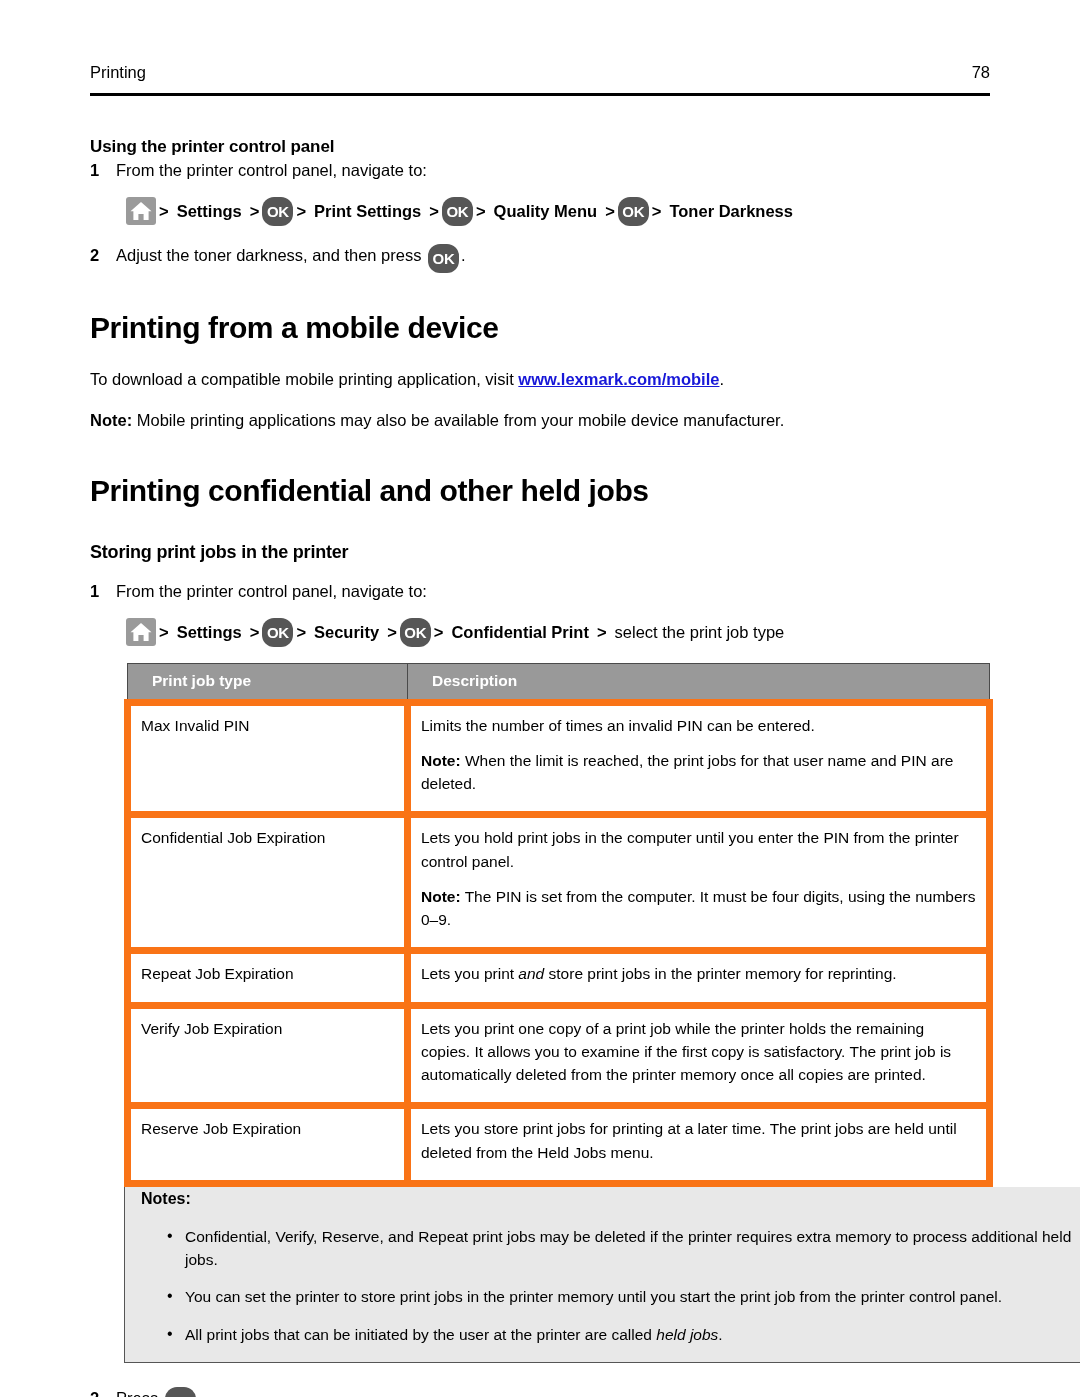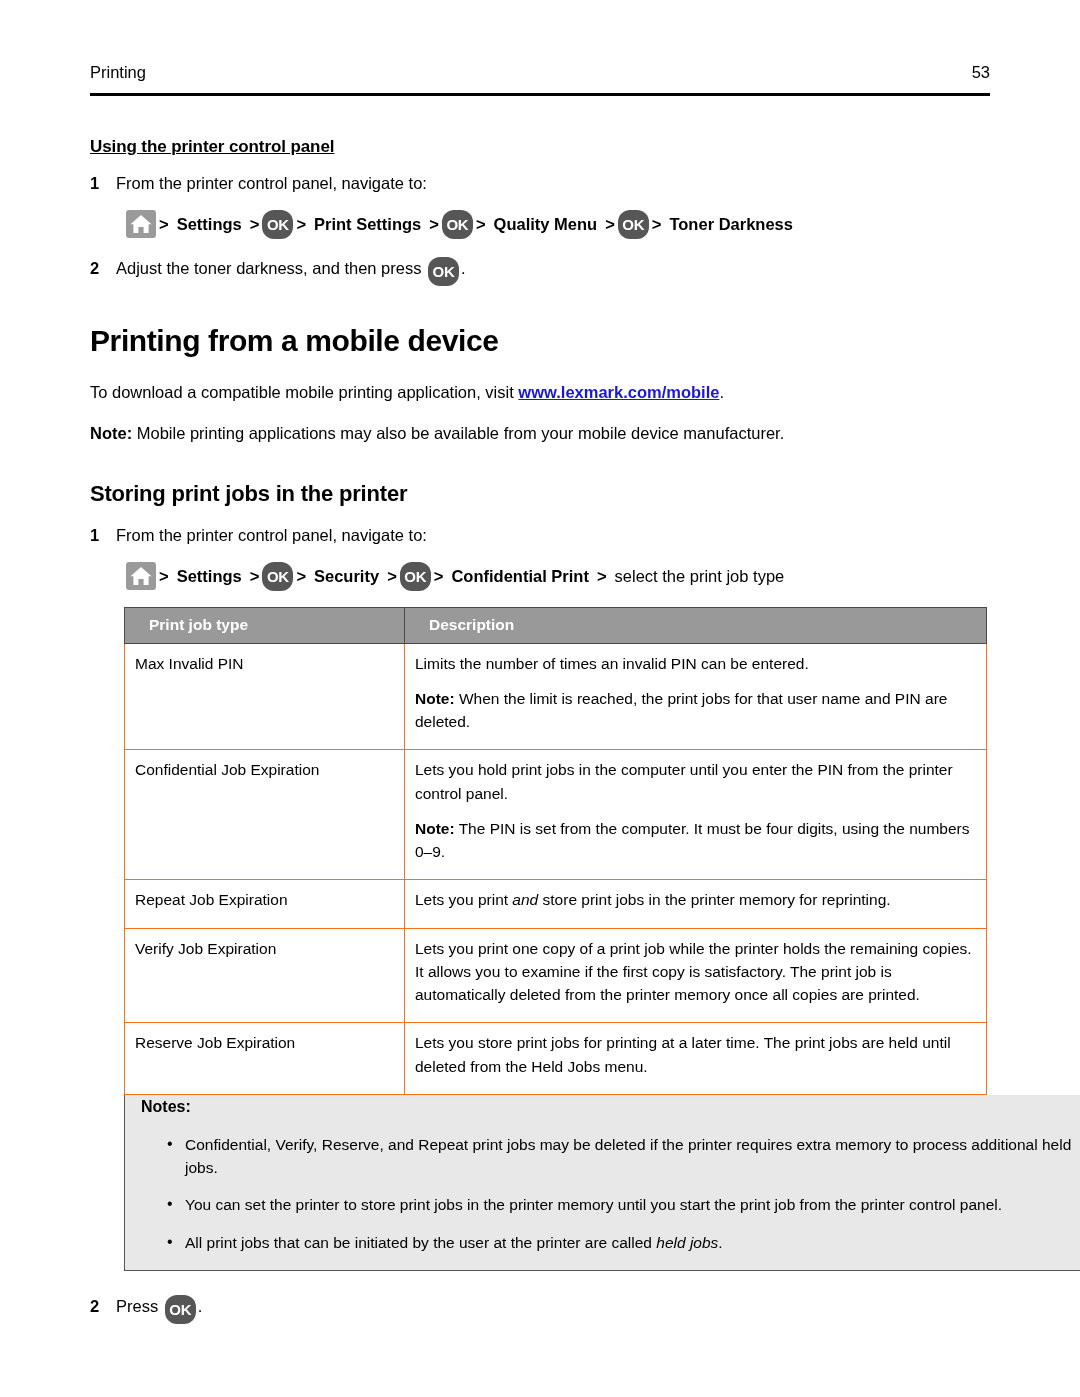--- a/index.html
+++ b/index.html
@@ -50,34 +50,33 @@
   .content {
     position: absolute;
     left: 90px;
     top: 118px;
     width: 900px;
   }
 
   h3.sub-head {
     font-size: 17px;
     font-weight: bold;
-    margin: 18px 0 14px 0;
+    margin: 18px 0 1px 0;
     letter-spacing: -0.1px;
-    text-decoration: underline;
   }
 
   h1.chapter-head {
     font-size: 30px;
     font-weight: bold;
     margin: 40px 0 22px 0;
     letter-spacing: -0.4px;
   }
 
   h2.section-head {
-    font-size: 22px;
+    font-size: 18px;
     font-weight: bold;
     margin: 34px 0 16px 0;
     letter-spacing: -0.2px;
   }
 
   p.body-text {
     font-size: 16.5px;
     line-height: 1.55;
     margin: 0 0 16px 0;
   }
@@ -169,21 +168,21 @@
   table.doc-table th {
     background: #999999;
     color: #ffffff;
     font-weight: bold;
     text-align: left;
     padding: 8px 10px 9px 24px;
     font-size: 15.5px;
     border: 1px solid #4a4a4a;
   }
   table.doc-table td {
-    border: 1px solid #f97316;
+    border: 7px solid #f97316;
     padding: 8px 10px 16px 10px;
     vertical-align: top;
     line-height: 1.5;
     background: #ffffff;
   }
   table.doc-table col.c1 { width: 280px; }
   table.doc-table col.c2 { width: 582px; }
   td p { margin: 0 0 12px 0; }
   td p:last-child { margin-bottom: 0; }
   .nb { font-weight: bold; }
@@ -229,21 +228,21 @@
     margin: 22px 0 0 0;
   }
 </style>
 </head>
 <body>
 
 <div class="page">
 
   <div class="page-header">
     <span>Printing</span>
-    <span>53</span>
+    <span>78</span>
   </div>
   <div class="page-header-rule"></div>
 
   <div class="content">
 
     <h3 class="sub-head">Using the printer control panel</h3>
 
     <div class="step">
       <span class="step-num">1</span>
       <span class="step-body">From the printer control panel, navigate to:</span>
@@ -278,20 +277,21 @@
         <span class="icon-ok inline">OK</span><span>.</span>
       </span>
     </div>
 
     <h1 class="chapter-head">Printing from a mobile device</h1>
 
     <p class="body-text"><span>To download a compatible mobile printing application, visit </span><a class="weblink" href="#">www.lexmark.com/mobile</a><span>.</span></p>
 
     <p class="body-text"><span class="nb">Note:</span><span> Mobile printing applications may also be available from your mobile device manufacturer.</span></p>
 
+    <h1 class="chapter-head">Printing confidential and other held jobs</h1>
 
     <h2 class="section-head">Storing print jobs in the printer</h2>
 
     <div class="step">
       <span class="step-num">1</span>
       <span class="step-body">From the printer control panel, navigate to:</span>
     </div>
 
     <div class="navpath">
       <span class="icon-home">

